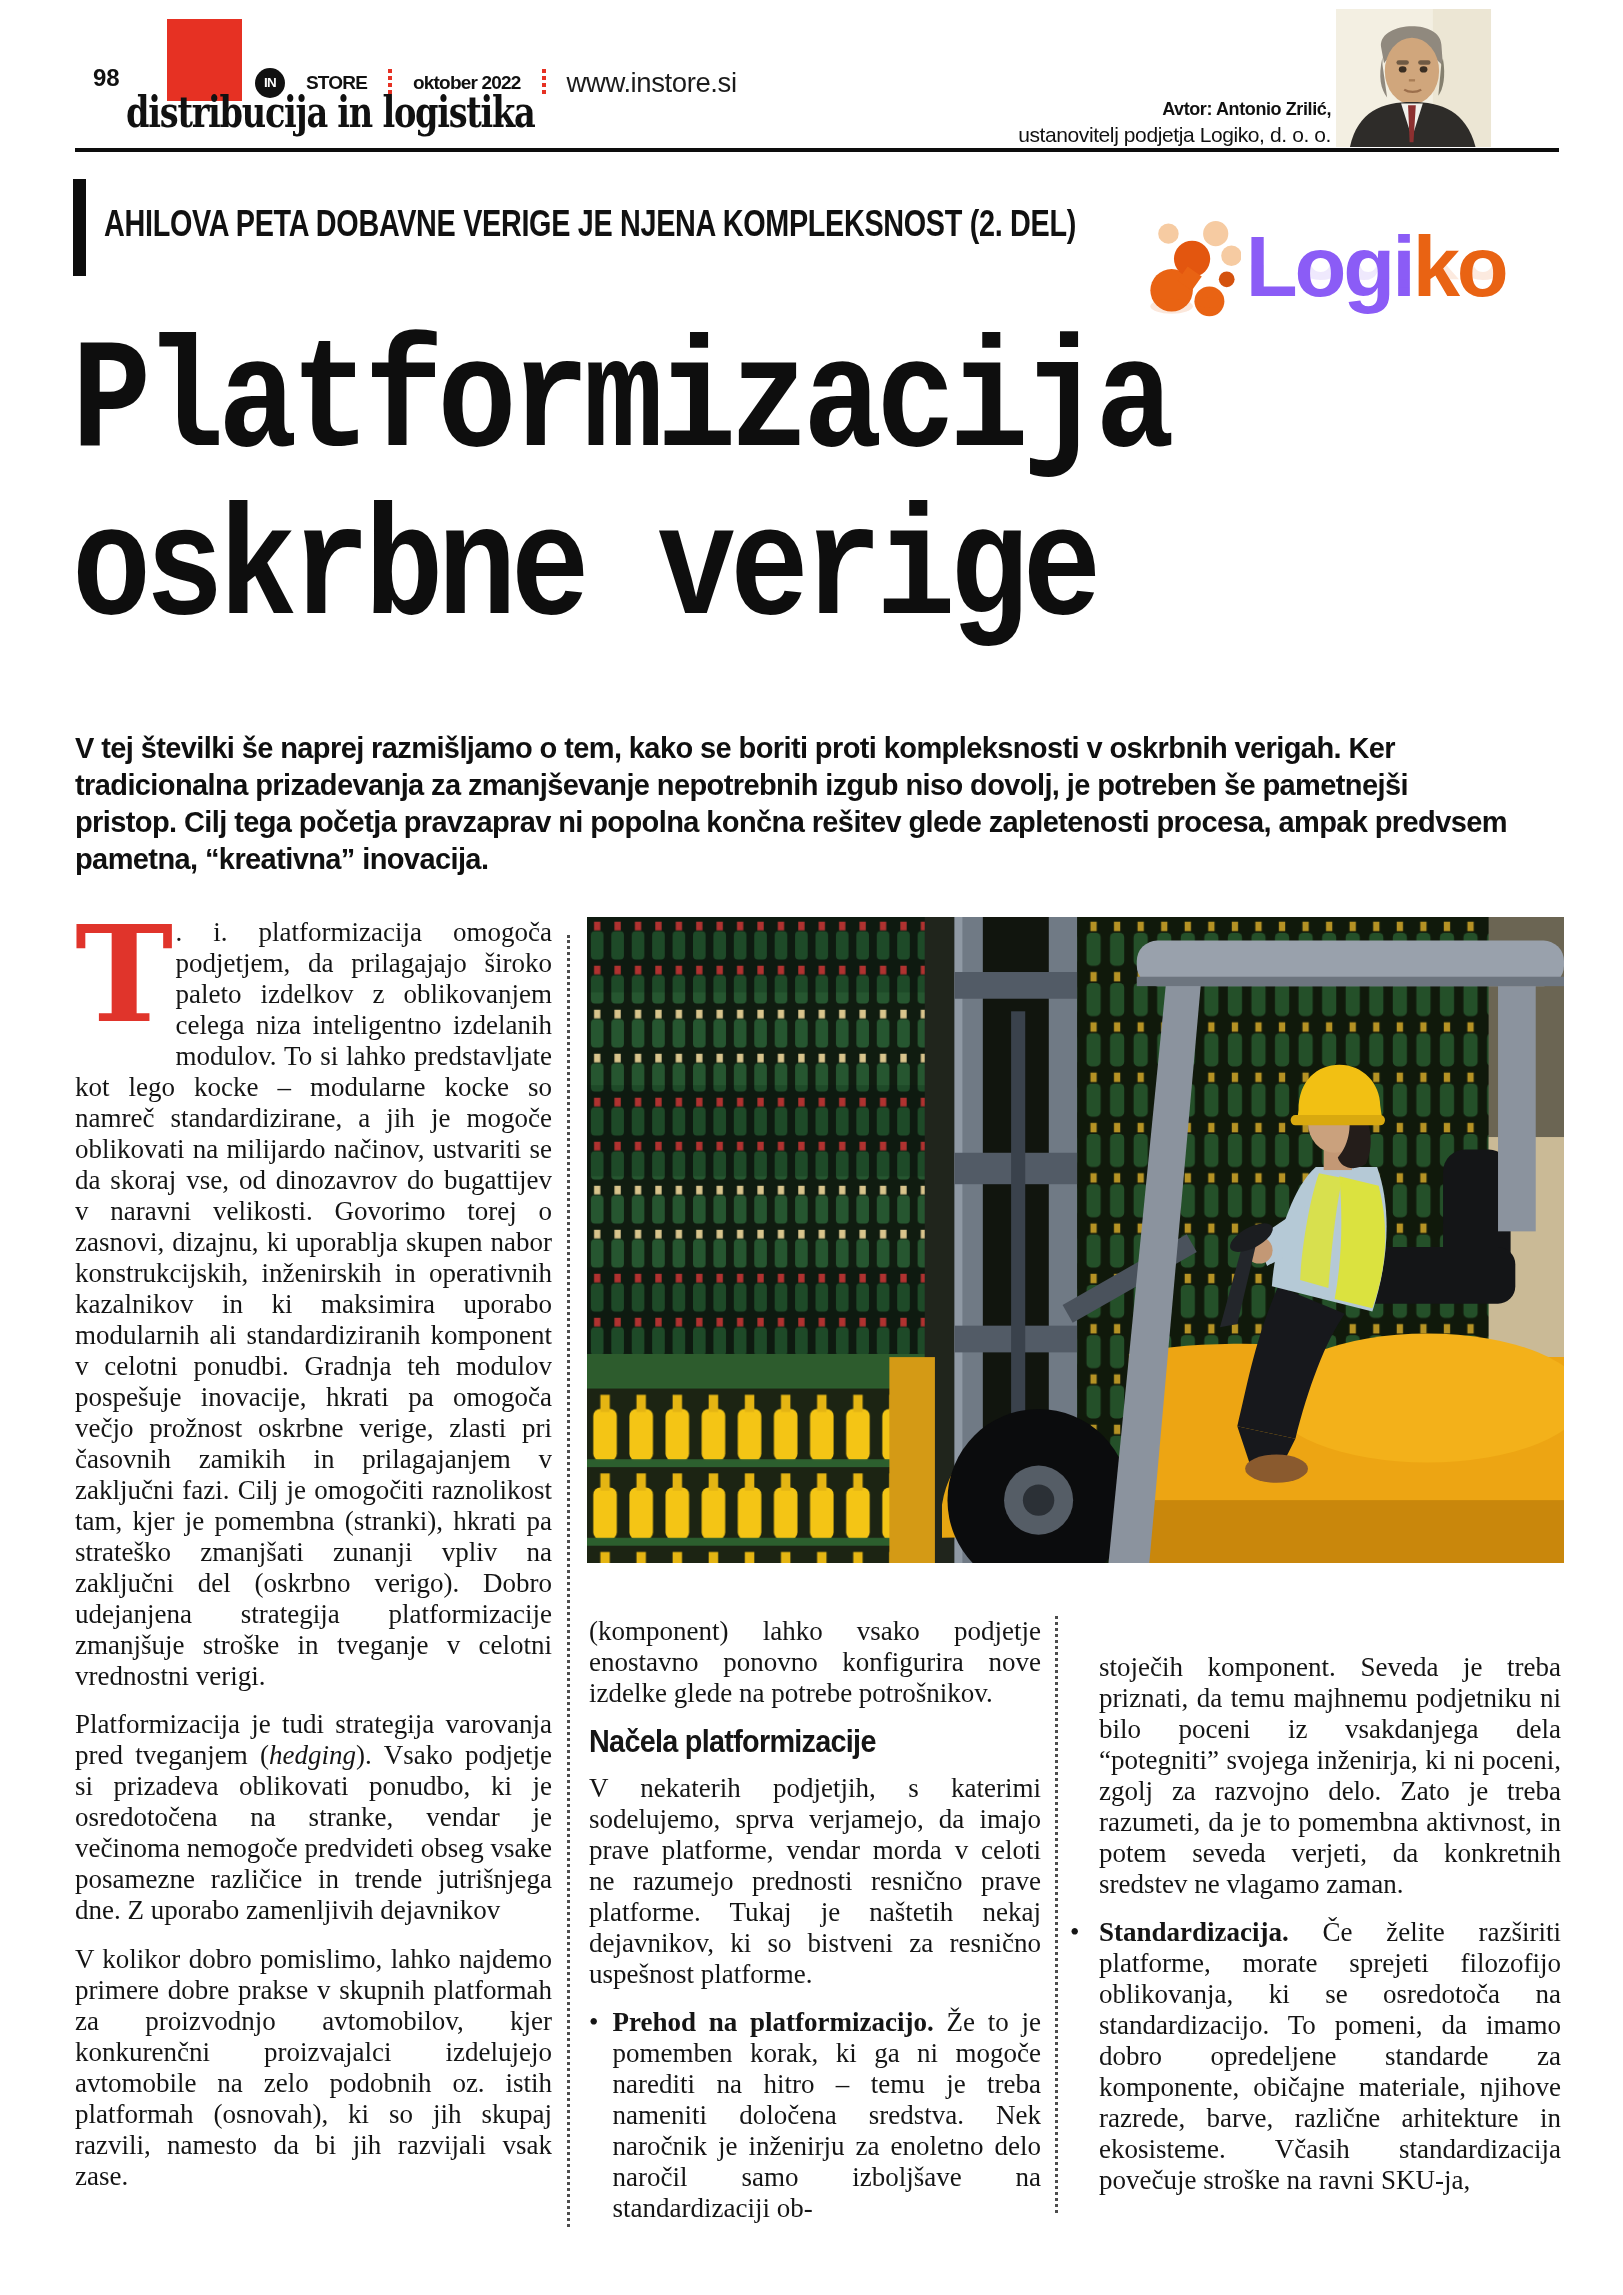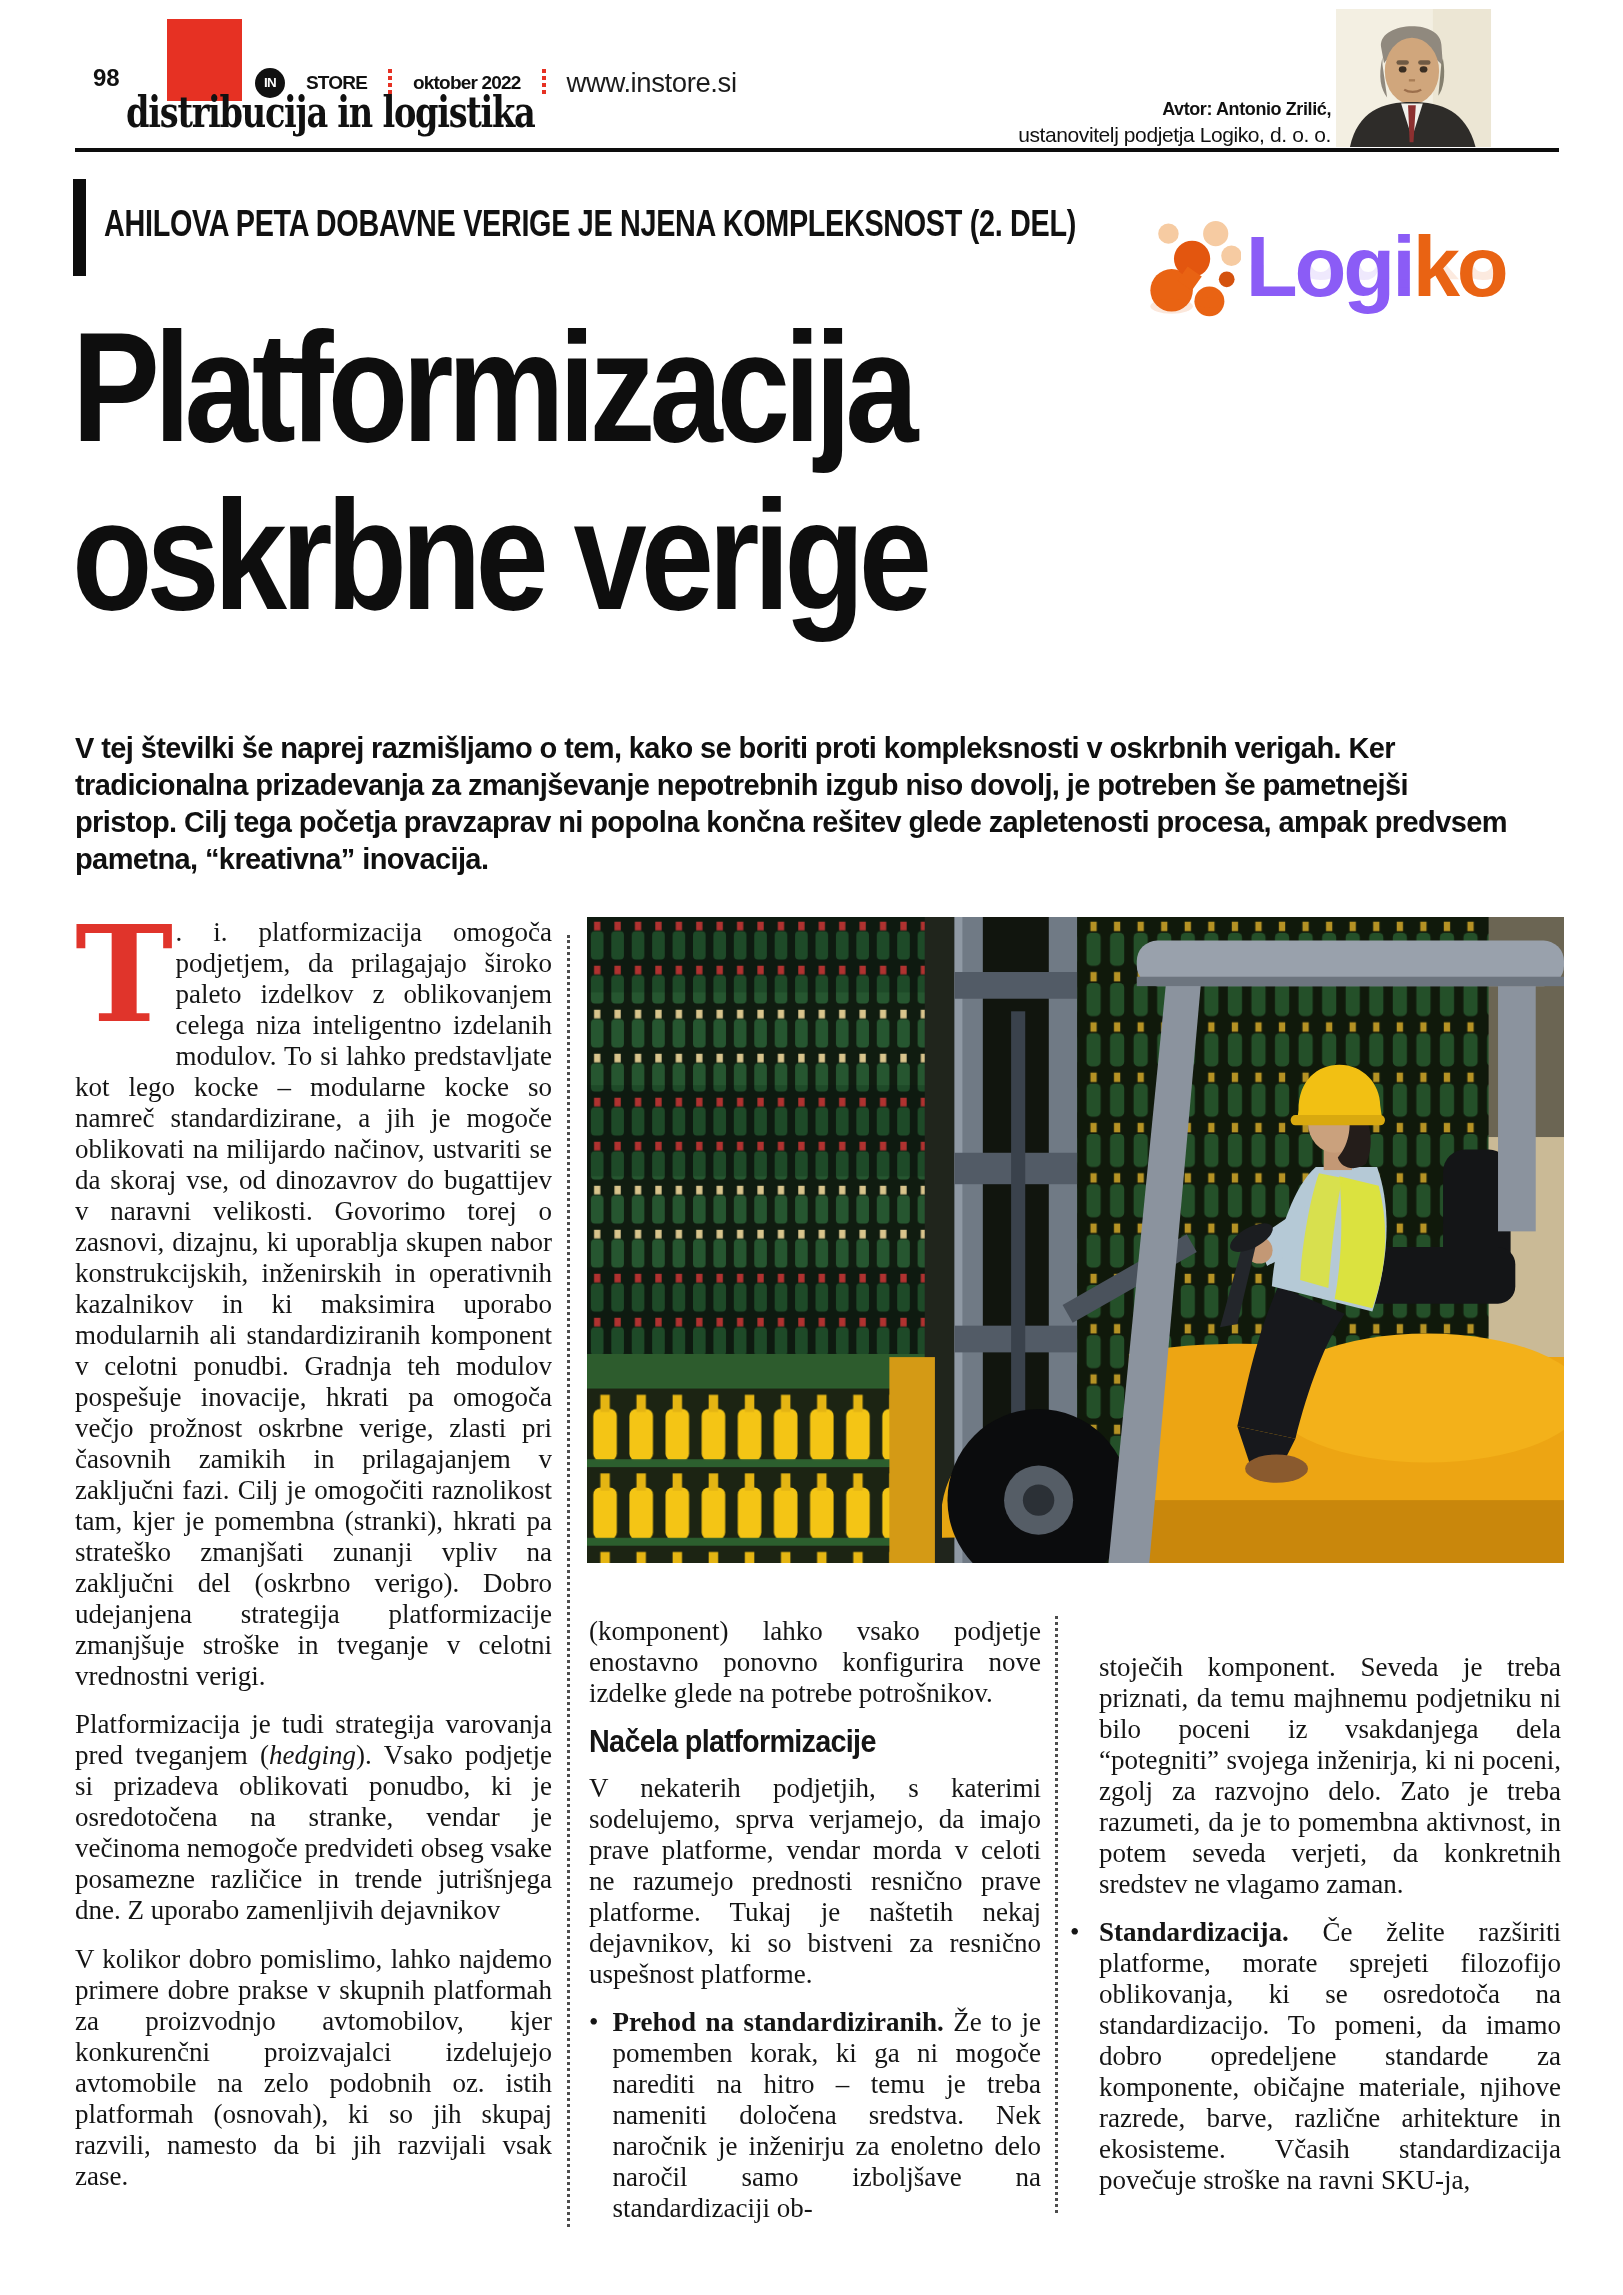--- a/index.html
+++ b/index.html
@@ -32,21 +32,21 @@
   .logiko{left:1140px;top:210px;width:440px;height:165px;display:flex;align-items:flex-start;}
   .logiko-icon{width:101px;height:126px;flex:0 0 auto;}
   .logiko-textwrap{position:relative;margin-left:4.7px;margin-top:14px;}
   .logiko-text{font-size:85px;font-weight:bold;letter-spacing:-3.1px;line-height:85px;white-space:nowrap;}
   .logiko-dark{color:#8b5cf6;}
   .logiko-orange{color:#e96313;}
   .logiko-reflect{position:absolute;left:0;top:82px;transform:scaleY(-1);transform-origin:50% 0;
                   opacity:0.13;height:41px;overflow:hidden;}
 
   
-  .bigtitle{left:72px;top:304px;}
+  .bigtitle{left:72px;top:320px;font-family:Liberation Mono, monospace;}
   .bigtitle .line{display:block;font-size:155px;line-height:168px;font-weight:bold;
                   letter-spacing:-7px;color:#0e0e0e;transform:scaleX(0.85);
                   transform-origin:0 50%;white-space:nowrap;}
 
   
   .intro{left:75px;top:730px;width:1441px;font-size:29px;font-weight:bold;
          line-height:37px;letter-spacing:-0.6px;color:#101010;}
 
   
   .bodycol{font-family:"Liberation Serif",serif;font-size:27px;line-height:31px;
@@ -235,21 +235,21 @@
     <rect x="700" y="76" width="544" height="12" fill="#6d757f"></rect>
     <rect x="1160" y="88" width="48" height="312" fill="#8b939e"></rect>
   </svg>
 
   <div class="abs bodycol col2">
     <p>(komponent) lahko vsako podjetje enostavno ponovno konfigurira nove izdelke glede na potrebe potrošnikov.</p>
     <div class="subhead">Načela platformizacije</div>
     <p>V nekaterih podjetjih, s katerimi sodelujemo, sprva verjamejo, da imajo prave platforme, vendar morda v celoti ne razumejo prednosti resnično prave platforme. Tukaj je naštetih nekaj dejavnikov, ki so bistveni za resnično uspešnost platforme.</p>
     <div class="bullet">
       <span class="marker">•</span>
-      <span class="lead">Prehod na standardiziranih.</span><span> Že to je pomemben korak, ki ga ni mogoče narediti na hitro – temu je treba nameniti določena sredstva. Nek naročnik je inženirju za enoletno delo naročil samo izboljšave na standardizaciji ob-</span>
+      <span class="lead">Prehod na platformizacijo.</span><span> Že to je pomemben korak, ki ga ni mogoče narediti na hitro – temu je treba nameniti določena sredstva. Nek naročnik je inženirju za enoletno delo naročil samo izboljšave na standardizaciji ob-</span>
     </div>
   </div>
 
   <div class="abs bodycol col3">
     <p class="cont">stoječih komponent. Seveda je treba priznati, da temu majhnemu podjetniku ni bilo poceni iz vsakdanjega dela “potegniti” svojega inženirja, ki ni poceni, zgolj za razvojno delo. Zato je treba razumeti, da je to pomembna aktivnost, in potem seveda verjeti, da konkretnih sredstev ne vlagamo zaman.</p>
     <div class="bullet">
       <span class="marker">•</span>
       <span class="bullet-text" style="display:block;"><span class="lead">Standardizacija.</span><span> Če želite razširiti platforme, morate sprejeti filozofijo oblikovanja, ki se osredotoča na standardizacijo. To pomeni, da imamo dobro opredeljene standarde za komponente, običajne materiale, njihove razrede, barve, različne arhitekture in ekosisteme. Včasih standardizacija povečuje stroške na ravni SKU-ja,</span></span>
     </div>
   </div>

